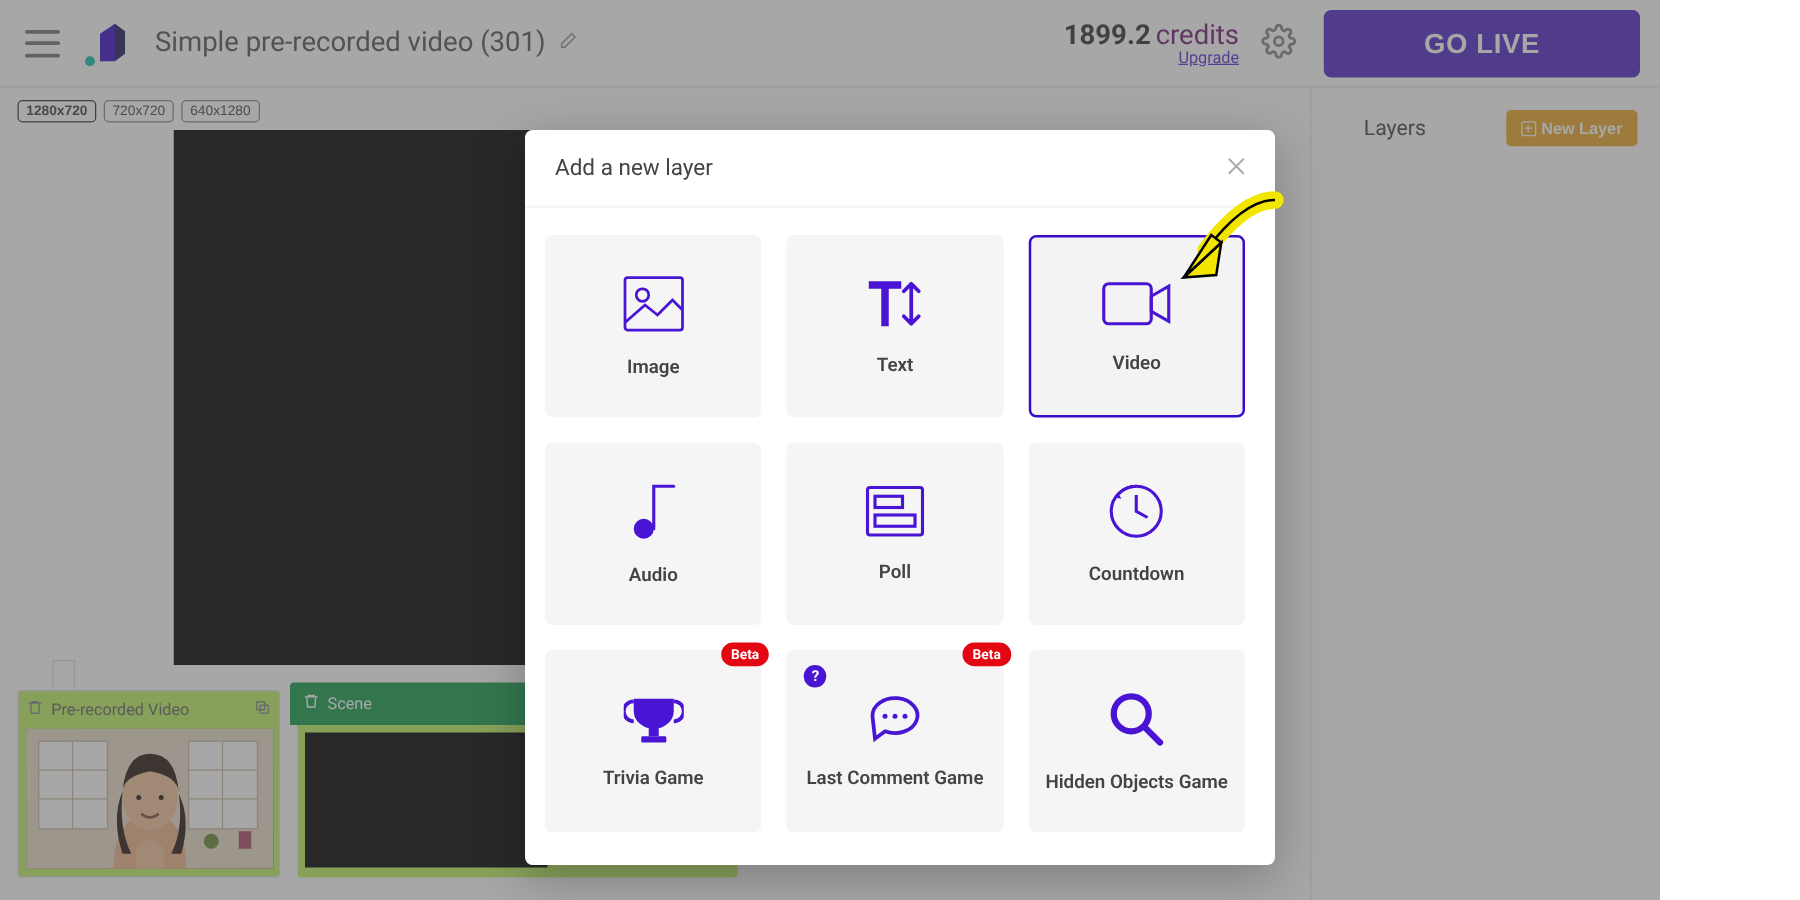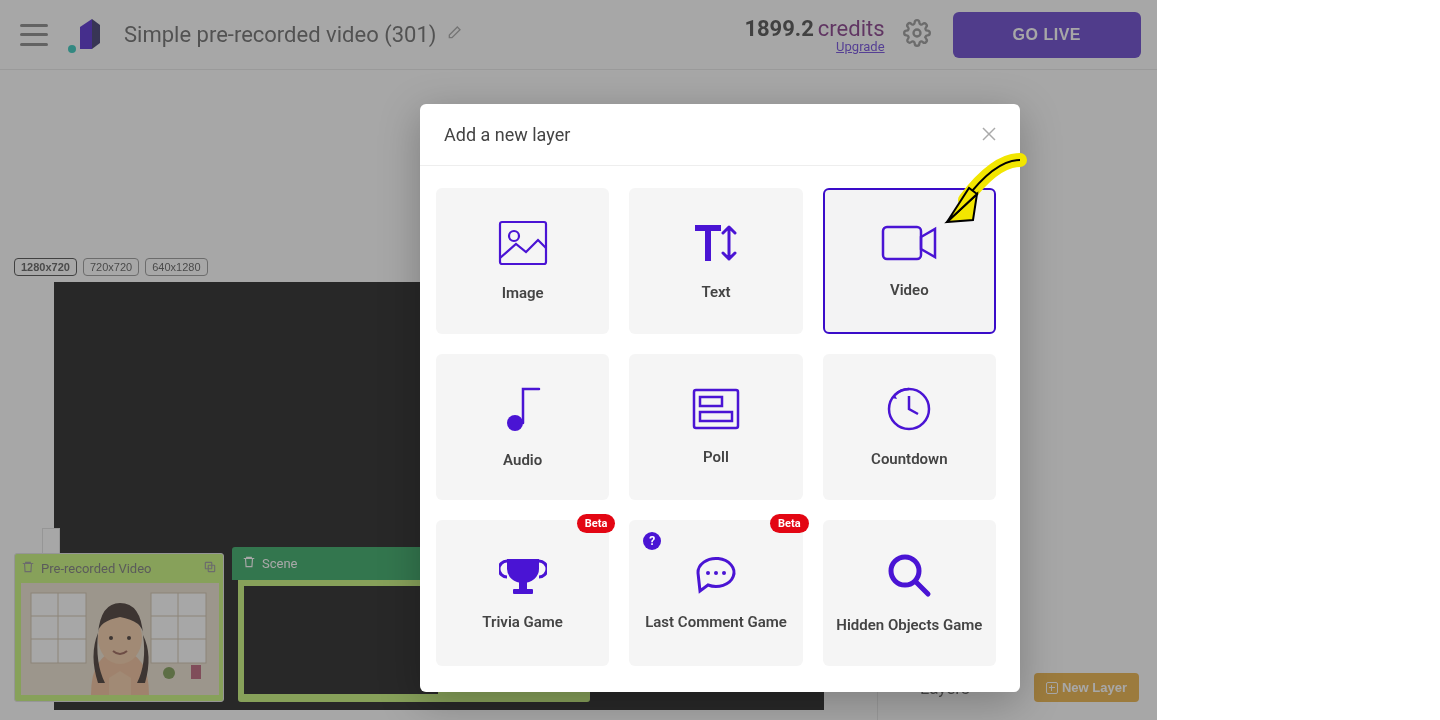--- a/index.html
+++ b/index.html
@@ -1,35 +1,35 @@
 <!DOCTYPE html>
 <html><head>
 <meta charset="utf-8">
 <style>
   * { box-sizing: border-box; margin: 0; padding: 0; }
   html, body { width: 1440px; height: 720px; font-family: -apple-system, BlinkMacSystemFont, "Segoe UI", Roboto, Arial, sans-serif; overflow: hidden; background: #fff; }
-  .app { position: relative; width: 1157px; height: 720px; }
+  .app { position: relative; width: 1328px; height: 720px; }
 
   
   .header { display: flex; align-items: center; height: 70px; padding: 0 16px; border-bottom: 1px solid #e5e5e5; }
   .hamburger { width: 28px; height: 22px; display: flex; flex-direction: column; justify-content: space-between; cursor: pointer; margin-right: 18px; margin-left: 4px;}
   .hamburger span { display: block; height: 3px; background: #777; border-radius: 2px; }
   .logo { width: 40px; height: 40px; margin-right: 18px; position: relative; }
   .title { font-size: 22px; color: #555; font-weight: 400; }
   .edit-icon { margin-left: 10px; color: #999; cursor: pointer; }
   .header-spacer { flex: 1; }
   .credits-block { text-align: right; margin-right: 18px; }
   .credits-amount { font-size: 22px; font-weight: 700; color: #333; display: inline; }
   .credits-label { font-size: 22px; color: #701a75; font-weight: 400; }
   .upgrade-link { display: block; font-size: 13px; color: #5a2ed8; text-decoration: underline; margin-top: -2px; cursor: pointer; }
   .gear { margin-right: 22px; cursor: pointer; color: #888; }
-  .go-live { background: #5028C6; color: #fff; border: none; border-radius: 6px; font-size: 16px; font-weight: 700; padding: 14px 60px; cursor: pointer; letter-spacing: 0.5px; }
-
-  
-  .main { display: flex; height: 650px; align-items: flex-end; }
+  .go-live { background: #5028C6; color: #fff; border: none; border-radius: 6px; font-size: 22px; font-weight: 700; padding: 14px 80px; cursor: pointer; letter-spacing: 0.5px; }
+
+  
+  .main { display: flex; height: 650px; }
   .canvas-area { flex: 1; position: relative; padding: 10px 14px; }
   .resolutions { display: flex; gap: 6px; margin-bottom: 6px; }
   .res-btn { font-size: 11px; border: 1px solid #888; border-radius: 4px; padding: 2px 6px; background: #fff; color: #444; cursor: pointer; }
   .res-btn.active { border-color: #333; font-weight: 700; }
   .preview { width: 770px; height: 428px; background: #000; margin: 0 auto; }
   .preview-strip { position: absolute; left: 42px; bottom: 102px; width: 18px; height: 90px; background: #fff; border: 1px solid #ddd;}
   
   
   .scene-bar { position: absolute; bottom: 18px; left: 14px; right: 14px; display: flex; gap: 14px; }
   .scene-card { border: 1px solid #ddd; border-radius: 3px; padding: 6px; width: 210px; background: #bef264;}

